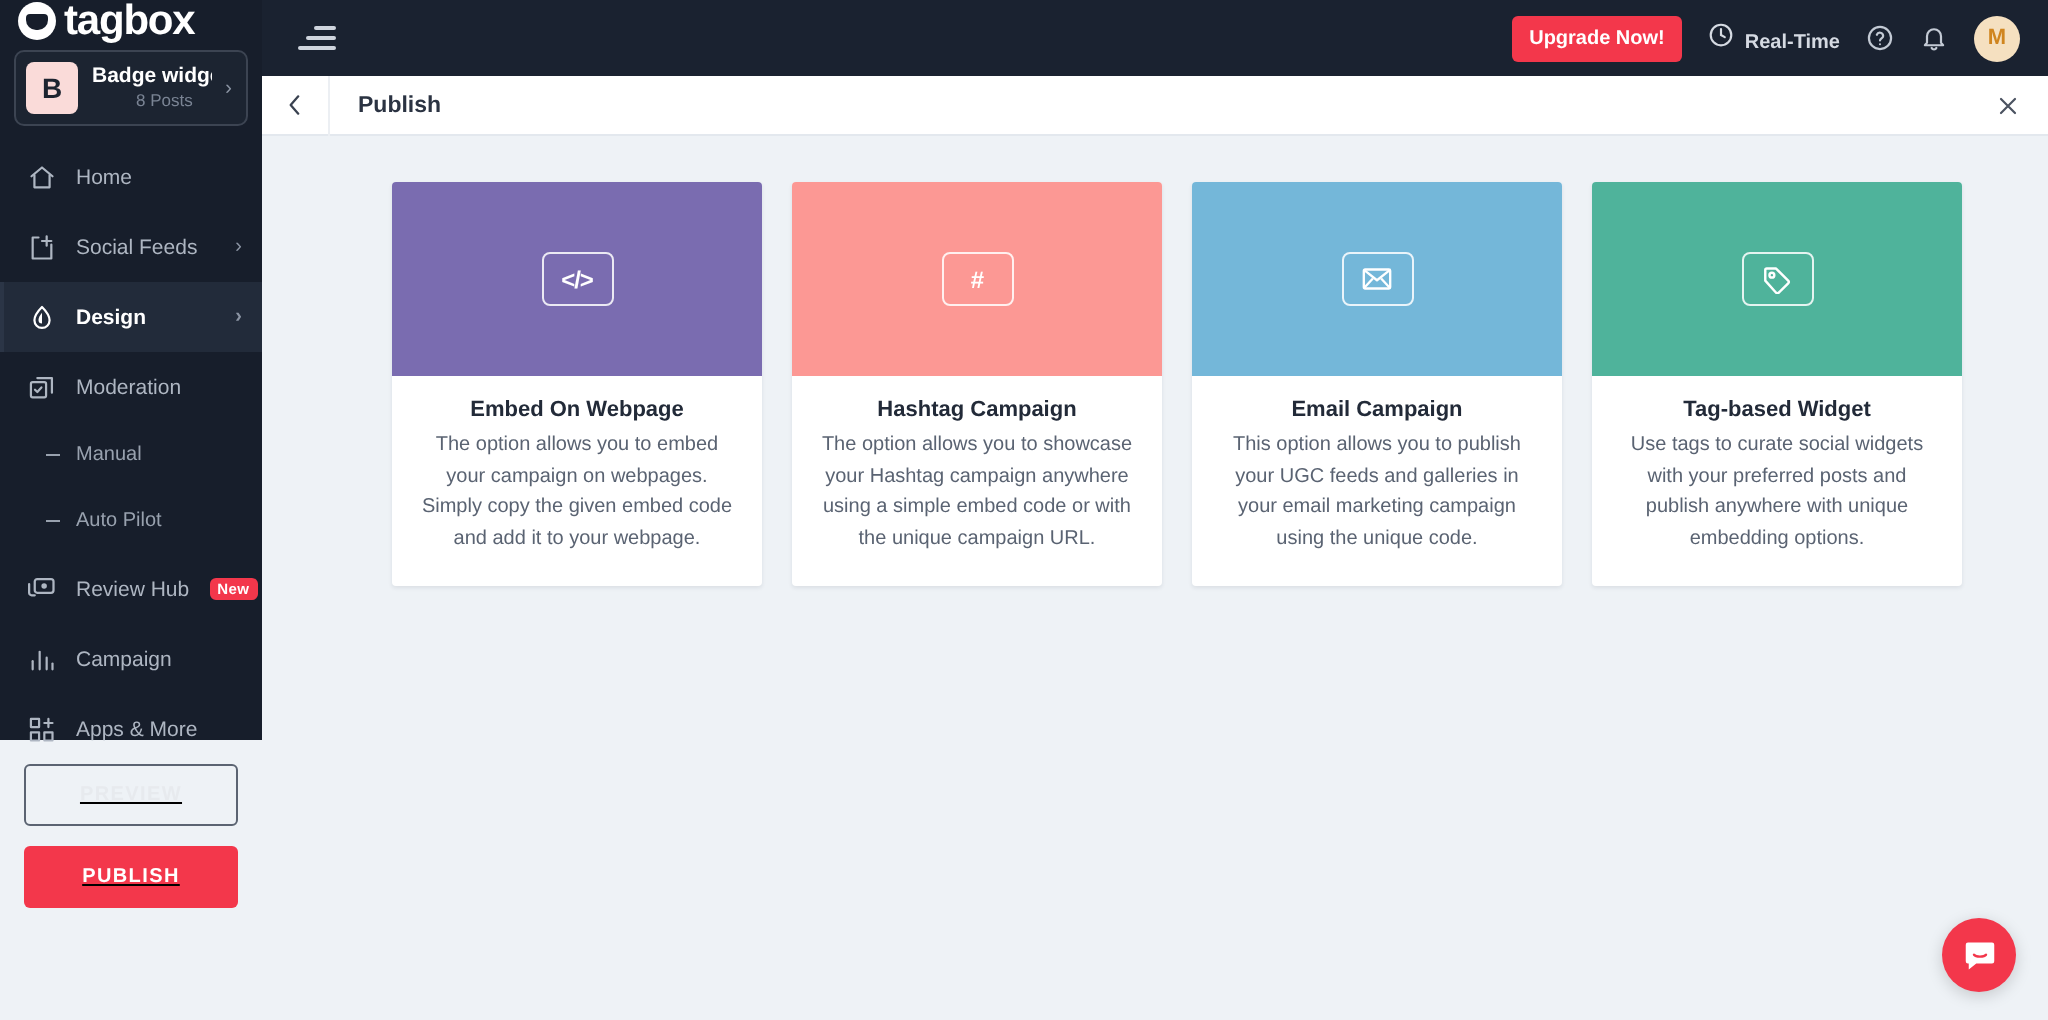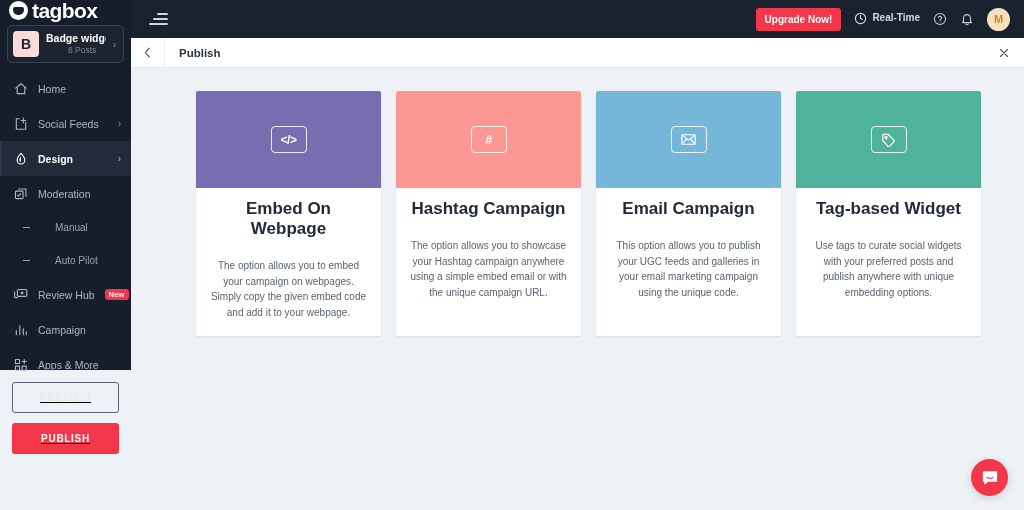--- a/index.html
+++ b/index.html
@@ -91,21 +91,21 @@
     color: #ffffff;
     font-weight: 700;
   }
   .nav-item.active::before {
     content: ""; position: absolute; left: 0; top: 0; bottom: 0;
     width: 2px; background: #2b3546;
   }
   .nav-sub {
     height: 33px;
     display: flex; align-items: center;
-    padding-left: 23px; gap: 25px;
+    padding-left: 23px; gap: 8px;
     color: #98a1ae; font-size: 10px;
     cursor: pointer;
   }
   .dash { width: 7px; height: 1px; background: #98a1ae; display: inline-block; }
   .badge-new {
     background: #f3374b; color: #fff;
     font-size: 7.5px; font-weight: 700;
     border-radius: 3px; padding: 1.5px 4px 2px 4px;
     letter-spacing: 0.2px;
     line-height: 1;
@@ -155,21 +155,21 @@
   .topbar-spacer { flex: 1; }
   .topbar-right { display: flex; align-items: center; gap: 13px; }
   .btn-upgrade {
     background: #f3374b; color: #ffffff;
     font-size: 10px; font-weight: 700;
     border: 0; border-radius: 3px;
     padding: 6px 9px;
     cursor: pointer;
     font-family: "Liberation Sans", sans-serif;
   }
-  .realtime { display: flex; align-items: flex-start; gap: 5px; color: #d5dae2; font-size: 10px; font-weight: 700; cursor: pointer; }
+  .realtime { display: flex; align-items: flex-end; gap: 5px; color: #d5dae2; font-size: 10px; font-weight: 700; cursor: pointer; }
   .icon-btn { color: #c3cad4; display: flex; align-items: center; cursor: pointer; }
   .avatar-m {
     width: 23px; height: 23px; border-radius: 50%;
     background: #f5e0c0; color: #d0851f;
     font-size: 11px; font-weight: 700;
     display: flex; align-items: center; justify-content: center;
     cursor: pointer;
   }
 
   .subbar {
@@ -219,22 +219,22 @@
   .card-icon-box {
     width: 36px; height: 27px;
     border: 1.5px solid rgba(255,255,255,0.85);
     border-radius: 4px;
     display: flex; align-items: center; justify-content: center;
     color: #ffffff;
   }
   .card-icon-box .glyph { font-size: 12px; font-weight: 700; line-height: 1; letter-spacing: -0.5px; }
   .card-body { padding: 11px 12px 16px 12px; text-align: center; }
   .card-title {
-    font-size: 17px; font-weight: 700; color: #222a38;
-    margin-bottom: 19px;
+    font-size: 11px; font-weight: 700; color: #222a38;
+    margin-bottom: 4px;
   }
   .card-desc {
     font-size: 10px; color: #5a6372; line-height: 1.55;
   }
 
   .intercom {
     position: absolute; right: 16px; bottom: 14px;
     width: 37px; height: 37px; border-radius: 50%;
     background: #f3374b;
     display: flex; align-items: center; justify-content: center;
@@ -432,21 +432,21 @@
         </div>
 
         <div class="card">
           <div class="card-head" style="background:#fc9894">
             <div class="card-icon-box">
               <span class="glyph">#</span>
             </div>
           </div>
           <div class="card-body">
             <div class="card-title">Hashtag Campaign</div>
-            <div class="card-desc">The option allows you to showcase your Hashtag campaign anywhere using a simple embed email or with the unique campaign URL.</div>
+            <div class="card-desc">The option allows you to showcase your Hashtag campaign anywhere using a simple embed code or with the unique campaign URL.</div>
           </div>
         </div>
 
         <div class="card">
           <div class="card-head" style="background:#74b7d9">
             <div class="card-icon-box">
               <svg width="15" height="11" viewBox="0 0 24 18" fill="none" stroke="#ffffff" stroke-width="1.9" stroke-linejoin="round">
                   <rect x="1.2" y="1.2" width="21.6" height="15.6" rx="1"></rect>
                   <path d="M1.6 1.8L12 10 22.4 1.8"></path>
                   <path d="M1.6 16.2L8.6 8.6M22.4 16.2L15.4 8.6"></path>

